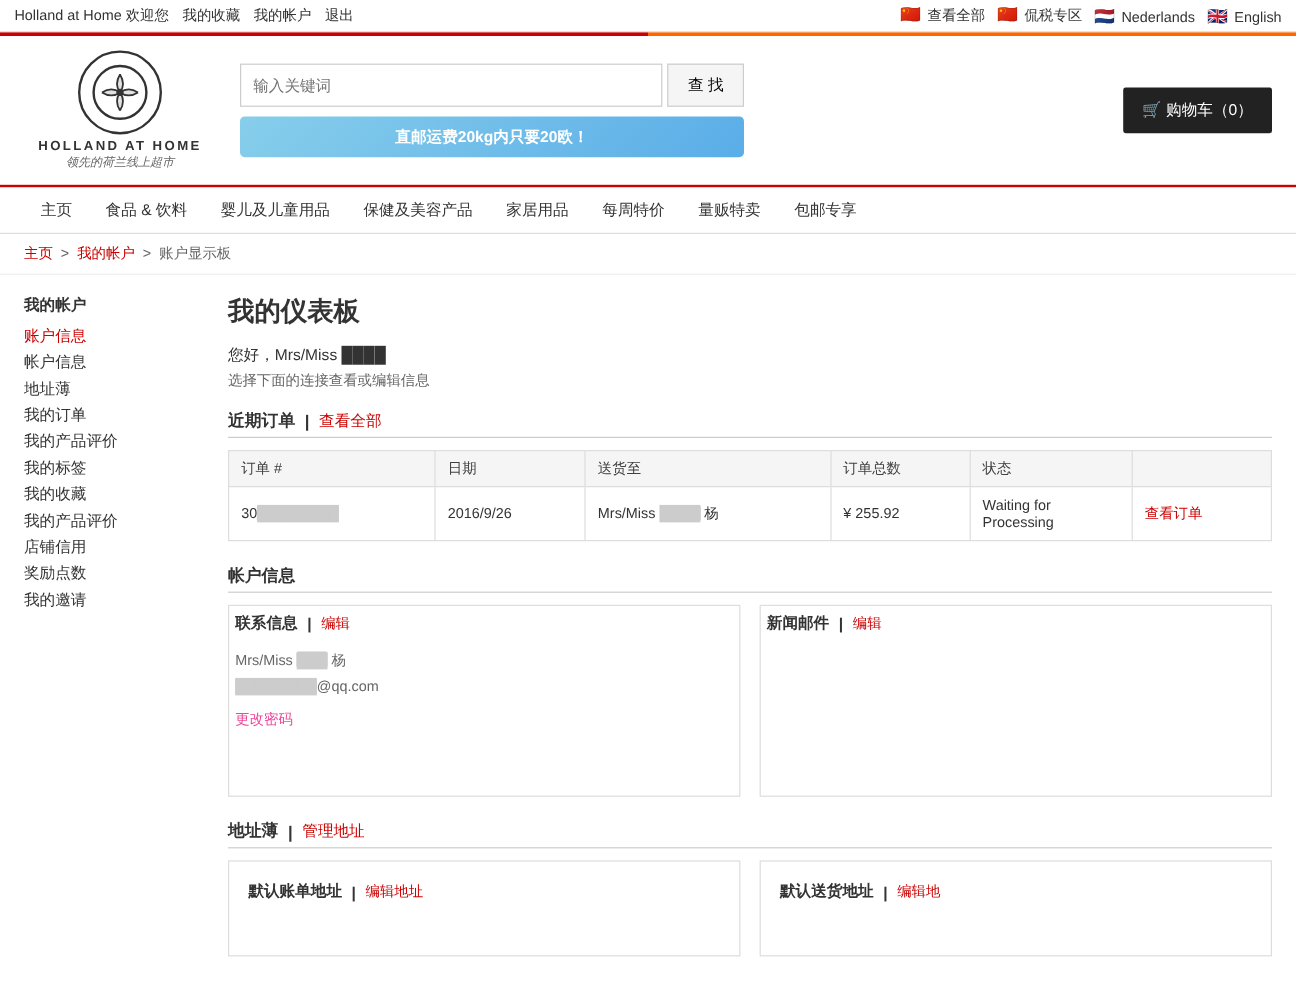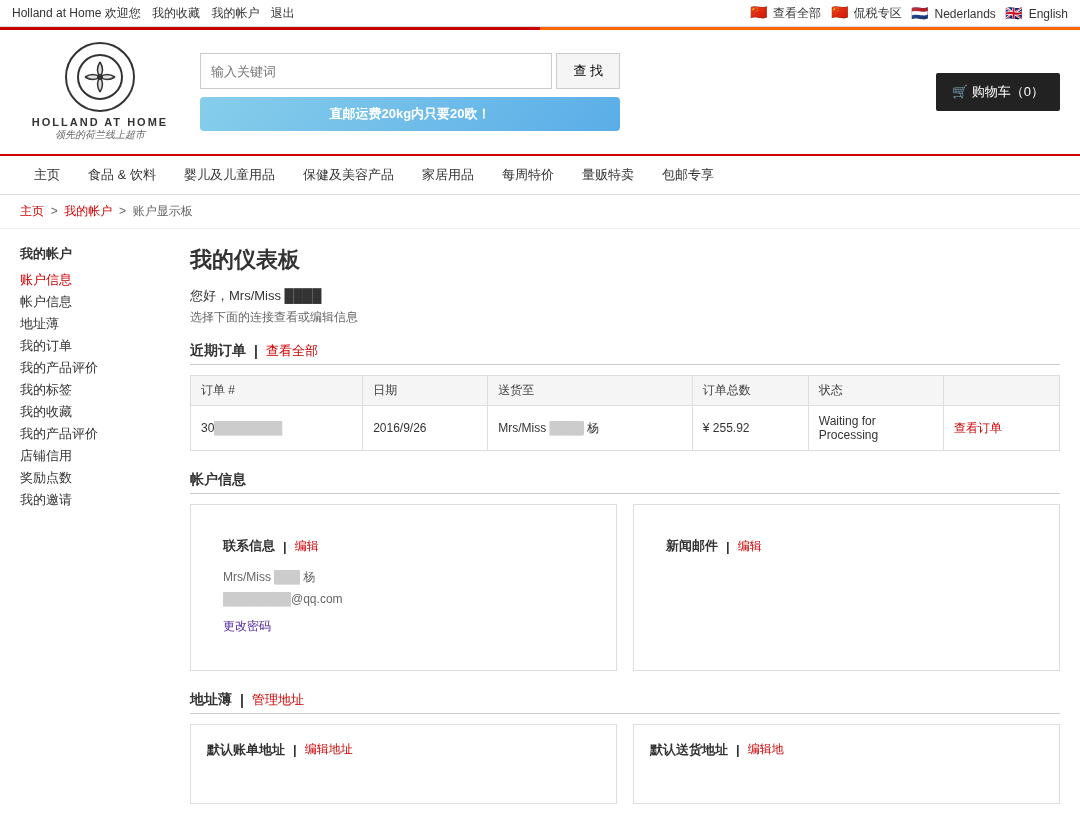--- a/index.html
+++ b/index.html
@@ -218,21 +218,21 @@
     .account-info-section {
       margin-bottom: 20px;
     }
     .info-cards {
       display: flex;
       gap: 16px;
     }
     .info-card {
       flex: 1;
       border: 1px solid #ddd;
-      padding: 32px;
+      padding: 5px;
       min-height: 160px;
     }
     .info-card-title {
       font-weight: bold;
       font-size: 13px;
       margin-bottom: 12px;
       display: flex;
       align-items: center;
       gap: 8px;
     }
@@ -416,21 +416,21 @@
         <div class="info-card">
           <div class="info-card-title">
             <span>联系信息</span>
             <span>|</span>
             <a href="#">编辑</a>
           </div>
           <div class="info-card-body">
             <div>Mrs/Miss <span class="blurred">███</span> 杨</div>
             <div><span class="blurred">████████</span>@qq.com</div>
             <div style="margin-top:6px;">
-              <a href="#" style="color:#4c1d95;">更改密码</a>
+              <a href="#" style="color:#ec4899;">更改密码</a>
             </div>
           </div>
         </div>
         <div class="info-card">
           <div class="info-card-title">
             <span>新闻邮件</span>
             <span>|</span>
             <a href="#">编辑</a>
           </div>
         </div>

